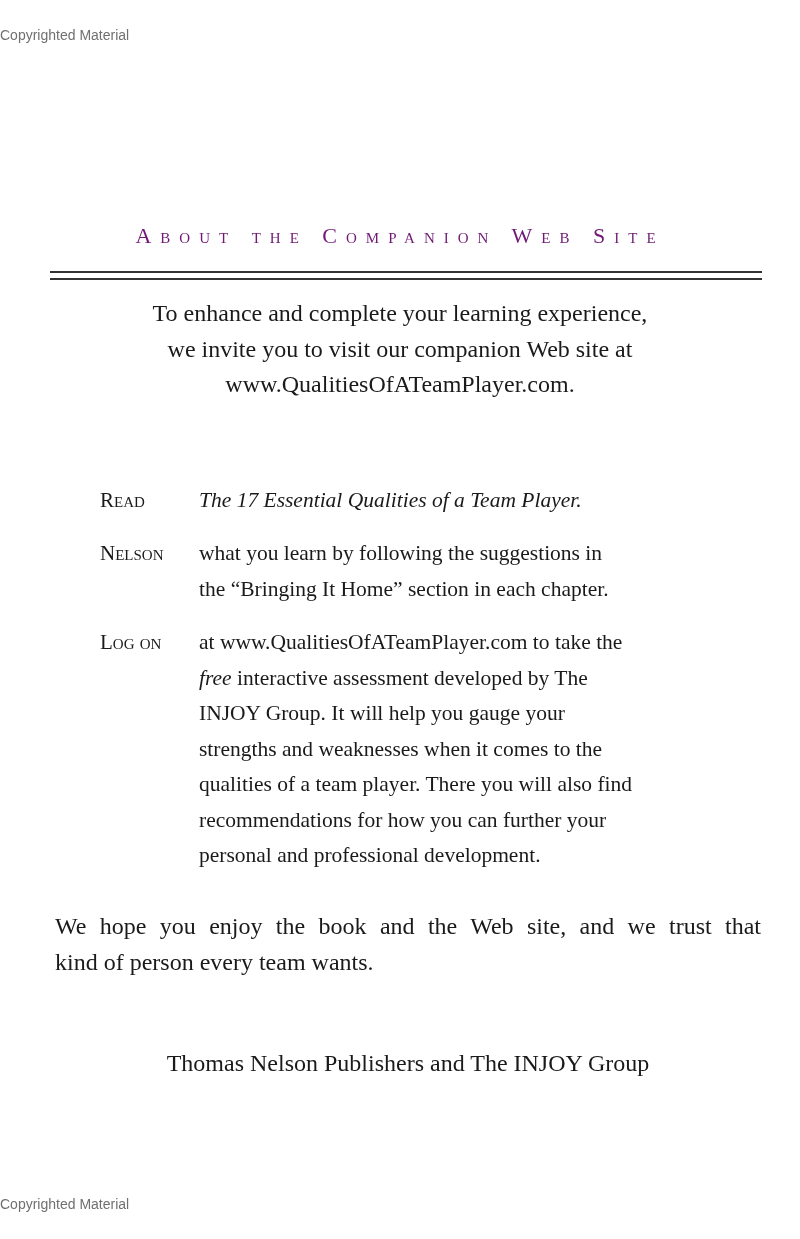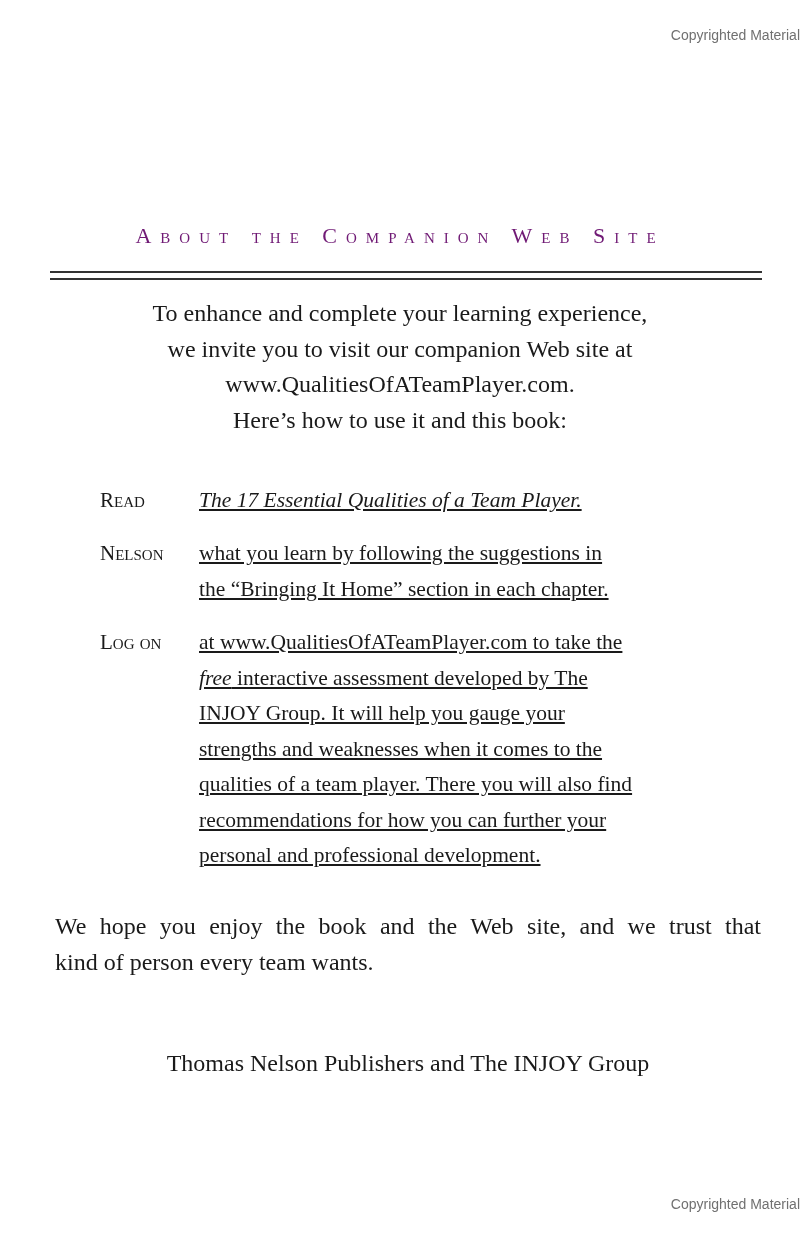--- a/index.html
+++ b/index.html
@@ -1,33 +1,33 @@
 <!DOCTYPE html>
 <html><head>
 <meta charset="utf-8">
 <style>
   html, body { margin: 0; padding: 0; background: #ffffff; }
   body { width: 800px; height: 1239px; position: relative; overflow: hidden;
          font-family: "Liberation Serif", "DejaVu Serif", serif; color: #1a1a1a; }
-  .watermark { position: absolute; left: 0; width: 800px; text-align: right;
+  .watermark { position: absolute; left: 0; width: 800px; text-align: left;
                font-family: "Liberation Sans", sans-serif; font-size: 14px; color: #707070; }
   .wm-top { top: 27px; }
   .wm-bottom { top: 1196px; }
   .title { position: absolute; top: 223px; left: 0; width: 800px; text-align: center;
            font-size: 22px; letter-spacing: 9px; font-variant: small-caps; color: #701a75; }
   .rule { position: absolute; left: 50px; width: 712px; height: 2px; background: #333; }
   .rule1 { top: 271px; }
   .rule2 { top: 278px; }
   .intro { position: absolute; top: 296px; left: 0; width: 800px; text-align: center;
            font-size: 24px; line-height: 35.5px; }
   .intro div { white-space: nowrap; }
   .item { position: absolute; left: 100px; width: 640px; font-size: 21.5px; line-height: 35.5px; }
   .item .label { position: absolute; left: 0; top: 0; font-variant: small-caps; font-size: 21px; }
   .item .body { position: absolute; left: 99px; top: 0; width: 560px; }
-  .item .body div { white-space: nowrap; text-decoration: underline; }
+  .item .body div { white-space: nowrap; }
   .it-read { top: 483px; }
   .it-apply { top: 536px; }
   .it-logon { top: 625px; }
   i { font-style: italic; }
   .closing { position: absolute; top: 908px; left: 55px; width: 706px; font-size: 24px;
              line-height: 36px; text-align: justify; }
   .closing div { white-space: nowrap; }
   .closing .j { text-align-last: justify; display: block; }
   .sign { position: absolute; top: 1050px; left: 0; width: 816px; text-align: center; font-size: 24px; }
 </style>
@@ -37,21 +37,20 @@
 <div class="watermark wm-top">Copyrighted Material</div>
 
 <div class="title">About the Companion Web Site</div>
 <div class="rule rule1"></div>
 <div class="rule rule2"></div>
 
 <div class="intro">
   <div>To enhance and complete your learning experience,</div>
   <div>we invite you to visit our companion Web site at</div>
   <div>www.QualitiesOfATeamPlayer.com.</div>
-  <div>Here’s how to use it and this book:</div>
 </div>
 
 <div class="item it-read">
   <span class="label">Read</span>
   <div class="body">
       <div><i>The 17 Essential Qualities of a Team Player.</i></div>
     </div>
 </div>
 
 <div class="item it-apply">

